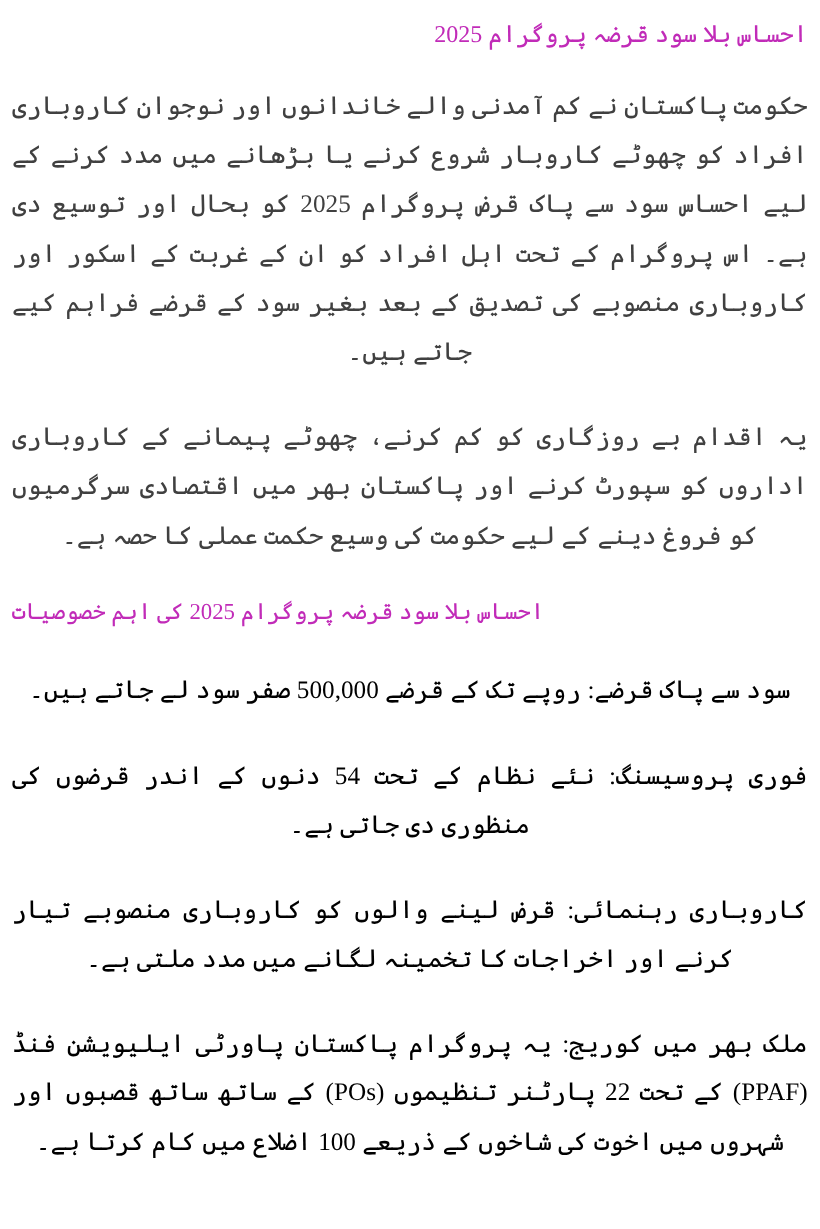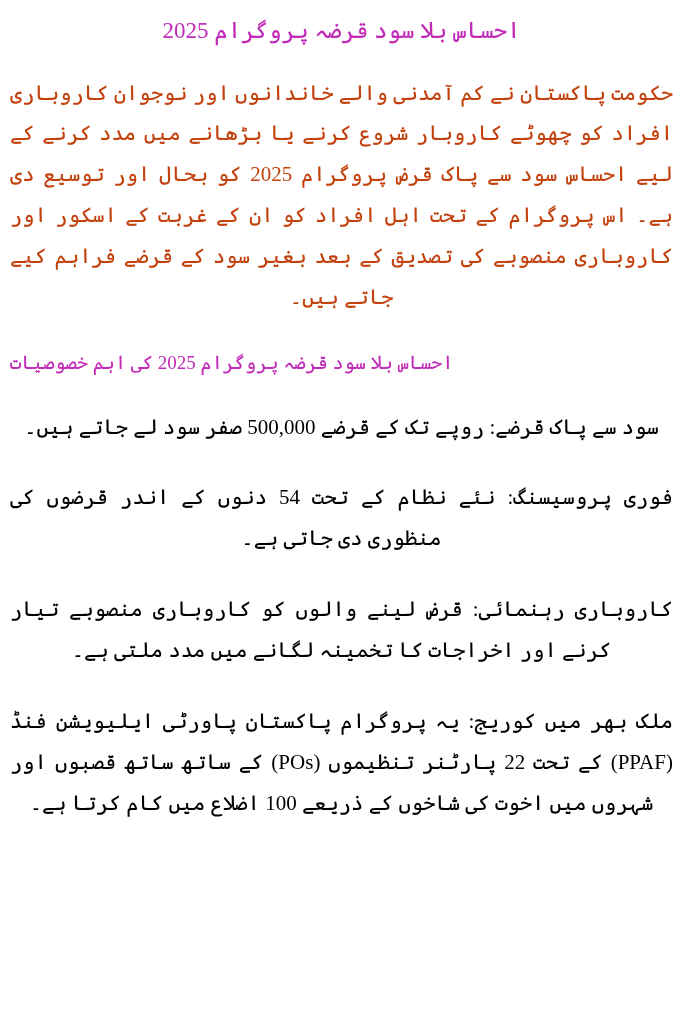--- a/index.html
+++ b/index.html
@@ -14,41 +14,41 @@
     color: #000000;
     direction: rtl;
   }
   .page {
     width: 683px;
     box-sizing: border-box;
     padding: 8px 10px 16px 10px;
   }
   .doc-title {
     color: #c12bb8;
-    font-size: 23px;
+    font-size: 20px;
     line-height: 1.5;
-    text-align: center;
+    text-align: right;
     margin: 6px 0 24px 0;
     font-weight: normal;
   }
   .section-heading {
     color: #c12bb8;
     font-size: 19px;
     line-height: 1.6;
     text-align: left;
     margin: 30px 0 28px 0;
     font-weight: normal;
   }
   .para {
     font-size: 21px;
     line-height: 1.95;
     text-align: justify;
     text-align-last: center;
     margin: 0 0 30px 0;
-    color: #c2410c;
+    color: #404040;
   }
   .feature {
     font-size: 21px;
     line-height: 1.95;
     text-align: justify;
     text-align-last: center;
     margin: 0 0 30px 0;
   }
   .feature:last-child {
     margin-bottom: 0;
@@ -56,20 +56,21 @@
 </style>
 </head>
 <body>
 
 <div class="page">
 
   <h1 class="doc-title">احساس بلا سود قرضہ پروگرام 2025</h1>
 
   <p class="para">حکومت پاکستان نے کم آمدنی والے خاندانوں اور نوجوان کاروباری افراد کو چھوٹے کاروبار شروع کرنے یا بڑھانے میں مدد کرنے کے لیے احساس سود سے پاک قرض پروگرام 2025 کو بحال اور توسیع دی ہے۔ اس پروگرام کے تحت اہل افراد کو ان کے غربت کے اسکور اور کاروباری منصوبے کی تصدیق کے بعد بغیر سود کے قرضے فراہم کیے جاتے ہیں۔</p>
 
+  <p class="para">یہ اقدام بے روزگاری کو کم کرنے، چھوٹے پیمانے کے کاروباری اداروں کو سپورٹ کرنے اور پاکستان بھر میں اقتصادی سرگرمیوں کو فروغ دینے کے لیے حکومت کی وسیع حکمت عملی کا حصہ ہے۔</p>
 
   <h2 class="section-heading">احساس بلا سود قرضہ پروگرام 2025 کی اہم خصوصیات</h2>
 
   <p class="feature">سود سے پاک قرضے: روپے تک کے قرضے 500,000 صفر سود لے جاتے ہیں۔</p>
 
 
   <p class="feature">فوری پروسیسنگ: نئے نظام کے تحت 54 دنوں کے اندر قرضوں کی منظوری دی جاتی ہے۔</p>
 
   <p class="feature">کاروباری رہنمائی: قرض لینے والوں کو کاروباری منصوبے تیار کرنے اور اخراجات کا تخمینہ لگانے میں مدد ملتی ہے۔</p>
 

